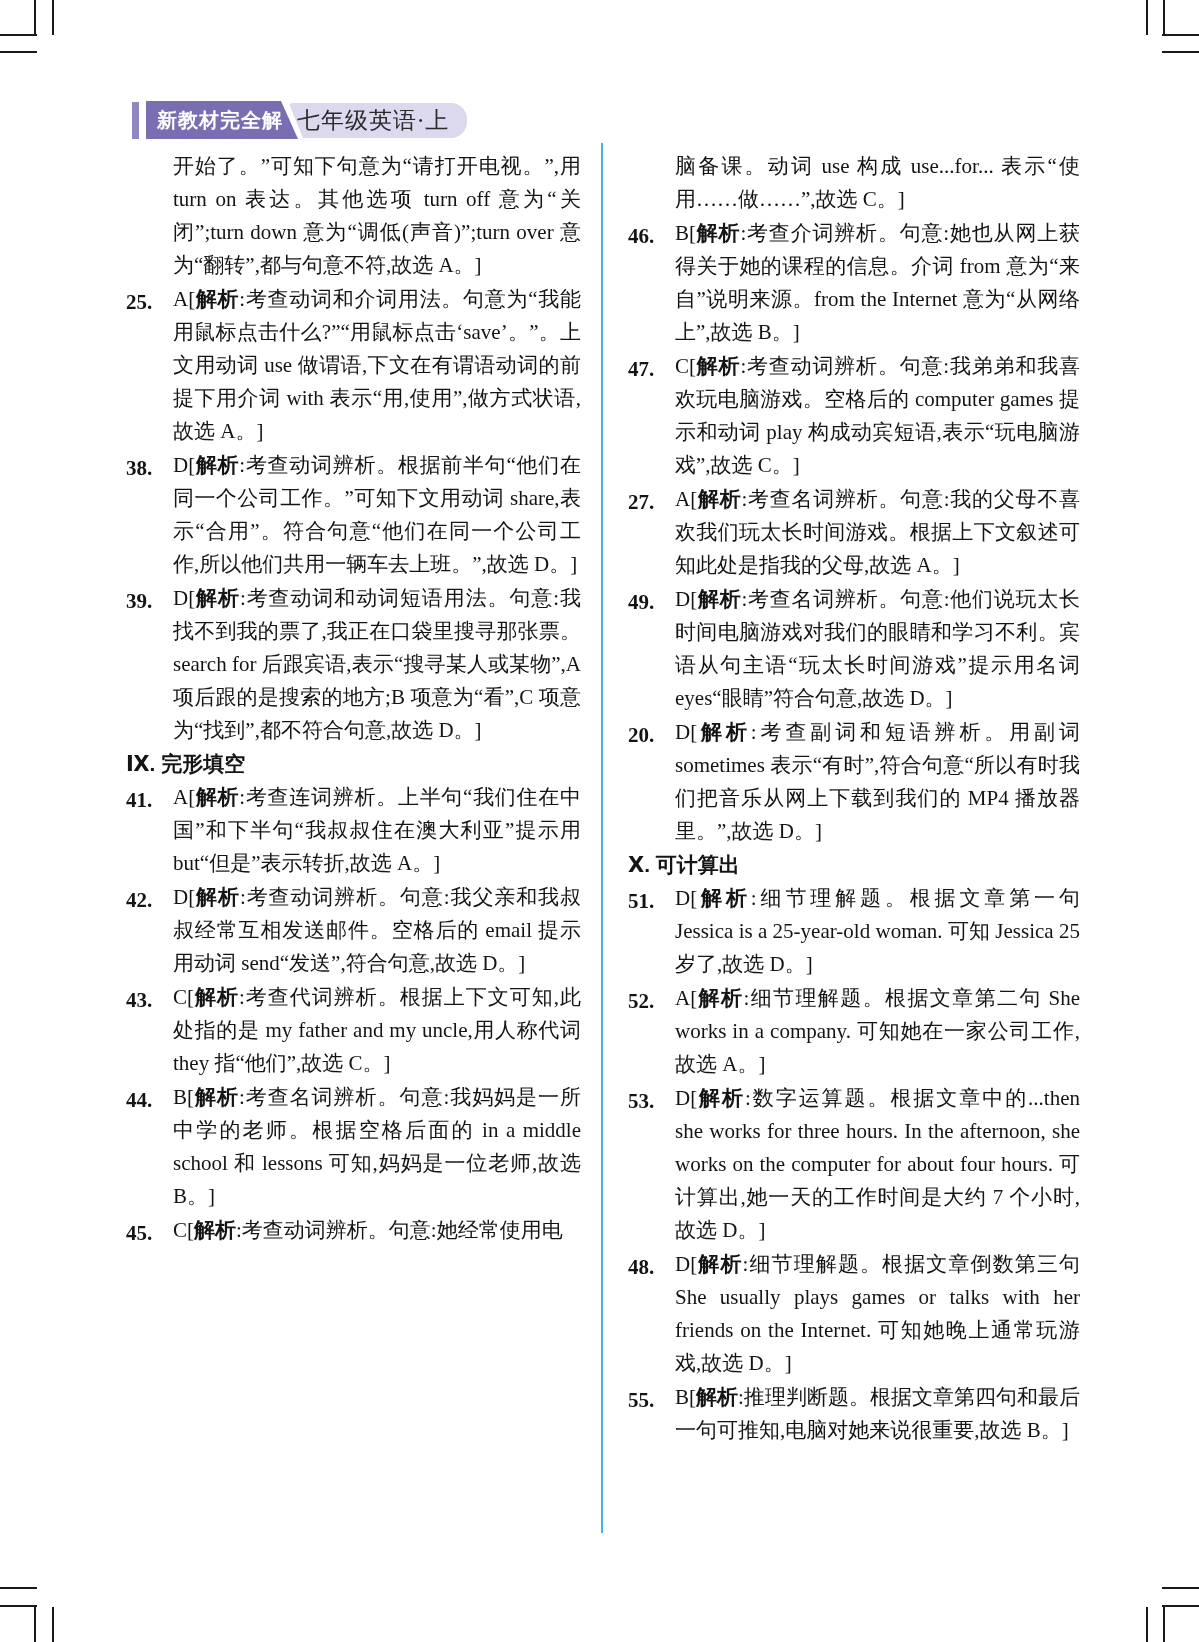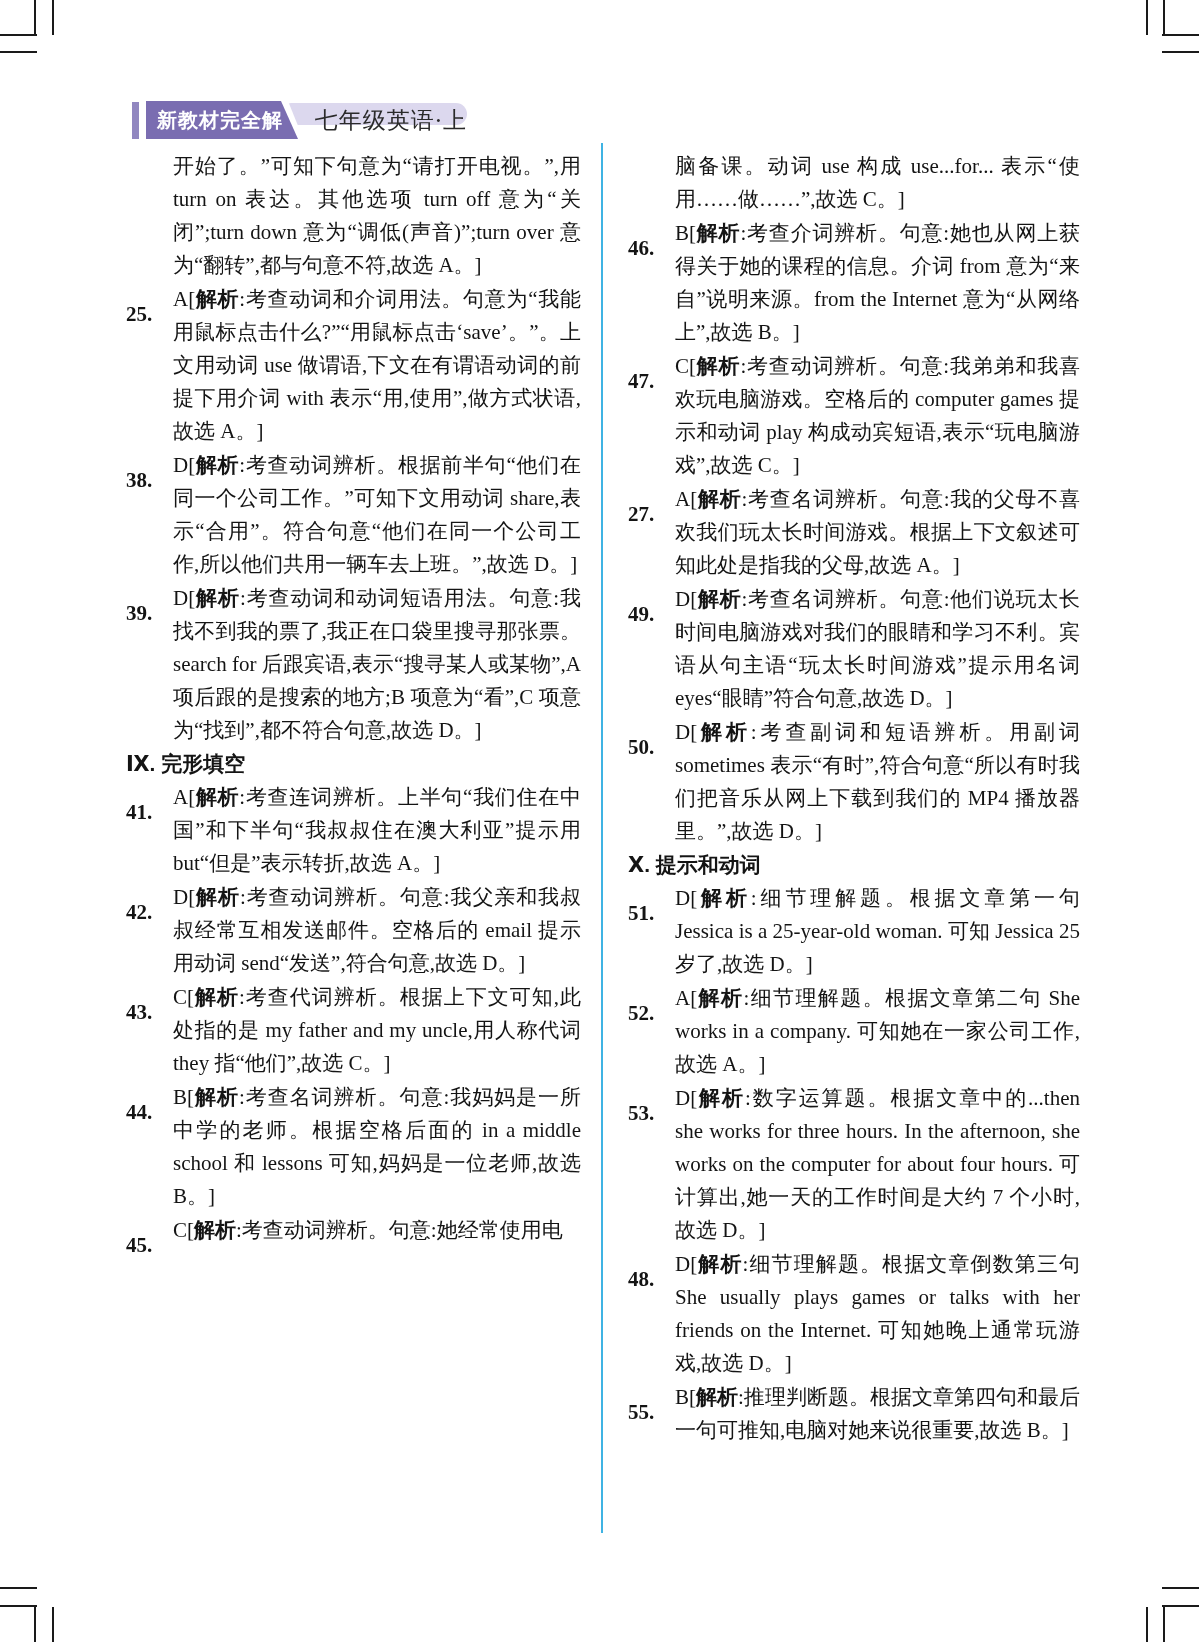--- a/index.html
+++ b/index.html
@@ -5,42 +5,42 @@
   html,body { margin:0; padding:0; background:#ffffff; }
   .page {
     position:relative; width:1199px; height:1642px; background:#ffffff;
     font-family:"Liberation Serif","DejaVu Serif",serif; color:#141414; overflow:hidden;
   }
   
   .cm { position:absolute; background:#1a1a1a; }
   
   .hdr-bar { position:absolute; left:132px; top:102px; width:7px; height:37px; background:var(--bar,#9187c0); }
   .hdr-titlebox {
-    position:absolute; left:287px; top:103px; width:180px; height:22px;
+    position:absolute; left:287px; top:103px; width:180px; height:35px;
     background:var(--titlebox,#dcd8ee); border-radius:6px 16px 16px 6px;
-    font-family:"DejaVu Serif",serif; font-size:23px; line-height:35px; text-align:right;
+    font-family:"DejaVu Serif",serif; font-size:23px; line-height:35px; text-align:left;
     color:#2a2a2a; letter-spacing:1px; padding-left:10px; box-sizing:border-box; z-index:1;
   }
   .hdr-gap { position:absolute; left:279px; top:101px; width:9px; height:38px; background:#fff;
     transform:skewX(22deg); transform-origin:top left; z-index:2; }
   .hdr-badge {
     position:absolute; left:146px; top:101px; width:152px; height:38px;
     background:var(--badge,#7a6db1); clip-path:polygon(0 0, calc(100% - 17px) 0, 100% 100%, 0 100%);
     color:#ffffff; font-family:"Liberation Sans","DejaVu Sans",sans-serif; font-weight:bold;
     font-size:20px; line-height:38px; padding-left:11px; letter-spacing:1px; box-sizing:border-box; z-index:3;
   }
   
   .divider { position:absolute; left:601px; top:143px; width:2px; height:1390px; background:var(--divider,#3fb3e3); }
   
   .col { position:absolute; top:150px; font-size:21px; line-height:33px;
     text-align:justify; text-align-last:left;margin-left:8px; }
   .col-left  { left:118px; width:455px; }
   .col-right { left:620px; width:452px; }
   .answer-item { position:relative; padding-left:47px; }
-  .answer-item .num { position:absolute; left:0; top:16px; font-weight:bold; }
+  .answer-item .num { position:absolute; left:0; top:4px; font-weight:bold; }
   .answer-cont { padding-left:47px; }
   .heading { font-family:"Liberation Sans","DejaVu Sans",sans-serif; font-weight:bold; }
   .jiexi { font-family:"Liberation Sans","DejaVu Sans",sans-serif; font-weight:bold; }
 </style>
 </head>
 <body>
 
 <div class="page" style="--badge: #7a6db1; --bar: #9187c0; --titlebox: #dcd8ee; --divider: #3fb3e3;">
 
   <div class="cm" style="left:34px;top:0;width:2px;height:35px;"></div>
@@ -78,22 +78,22 @@
       <div class="answer-item"><span class="num">43.</span><span>C[<span class="jiexi">解析</span>:考查代词辨析。根据上下文可知,此处指的是 my father and my uncle,用人称代词 they 指“他们”,故选 C。]</span></div>
       <div class="answer-item"><span class="num">44.</span><span>B[<span class="jiexi">解析</span>:考查名词辨析。句意:我妈妈是一所中学的老师。根据空格后面的 in a middle school 和 lessons 可知,妈妈是一位老师,故选 B。]</span></div>
       <div class="answer-item"><span class="num">45.</span><span>C[<span class="jiexi">解析</span>:考查动词辨析。句意:她经常使用电</span></div>
     </div>
   <div class="col col-right">
       <div class="answer-cont">脑备课。动词 use 构成 use...for... 表示“使用……做……”,故选 C。]</div>
       <div class="answer-item"><span class="num">46.</span><span>B[<span class="jiexi">解析</span>:考查介词辨析。句意:她也从网上获得关于她的课程的信息。介词 from 意为“来自”说明来源。from the Internet 意为“从网络上”,故选 B。]</span></div>
       <div class="answer-item"><span class="num">47.</span><span>C[<span class="jiexi">解析</span>:考查动词辨析。句意:我弟弟和我喜欢玩电脑游戏。空格后的 computer games 提示和动词 play 构成动宾短语,表示“玩电脑游戏”,故选 C。]</span></div>
       <div class="answer-item"><span class="num">27.</span><span>A[<span class="jiexi">解析</span>:考查名词辨析。句意:我的父母不喜欢我们玩太长时间游戏。根据上下文叙述可知此处是指我的父母,故选 A。]</span></div>
       <div class="answer-item"><span class="num">49.</span><span>D[<span class="jiexi">解析</span>:考查名词辨析。句意:他们说玩太长时间电脑游戏对我们的眼睛和学习不利。宾语从句主语“玩太长时间游戏”提示用名词 eyes“眼睛”符合句意,故选 D。]</span></div>
-      <div class="answer-item"><span class="num">50.</span><span>D[<span class="jiexi">解析</span>:考查副词和短语辨析。用副词 sometimes 表示“有时”,符合句意“所以有时我们把音乐从网上下载到我们的 MP4 播放器里。”,故选 D。]</span></div>
-      <div class="heading">Ⅹ. 提示和动词</div>
+      <div class="answer-item"><span class="num">20.</span><span>D[<span class="jiexi">解析</span>:考查副词和短语辨析。用副词 sometimes 表示“有时”,符合句意“所以有时我们把音乐从网上下载到我们的 MP4 播放器里。”,故选 D。]</span></div>
+      <div class="heading">Ⅹ. 可计算出</div>
       <div class="answer-item"><span class="num">51.</span><span>D[<span class="jiexi">解析</span>:细节理解题。根据文章第一句 Jessica is a 25-year-old woman. 可知 Jessica 25 岁了,故选 D。]</span></div>
       <div class="answer-item"><span class="num">52.</span><span>A[<span class="jiexi">解析</span>:细节理解题。根据文章第二句 She works in a company. 可知她在一家公司工作,故选 A。]</span></div>
       <div class="answer-item"><span class="num">53.</span><span>D[<span class="jiexi">解析</span>:数字运算题。根据文章中的...then she works for three hours. In the afternoon, she works on the computer for about four hours. 可计算出,她一天的工作时间是大约 7 个小时,故选 D。]</span></div>
       <div class="answer-item"><span class="num">48.</span><span>D[<span class="jiexi">解析</span>:细节理解题。根据文章倒数第三句 She usually plays games or talks with her friends on the Internet. 可知她晚上通常玩游戏,故选 D。]</span></div>
       <div class="answer-item"><span class="num">55.</span><span>B[<span class="jiexi">解析</span>:推理判断题。根据文章第四句和最后一句可推知,电脑对她来说很重要,故选 B。]</span></div>
     </div>
 
 </div>
 
 </body></html>

